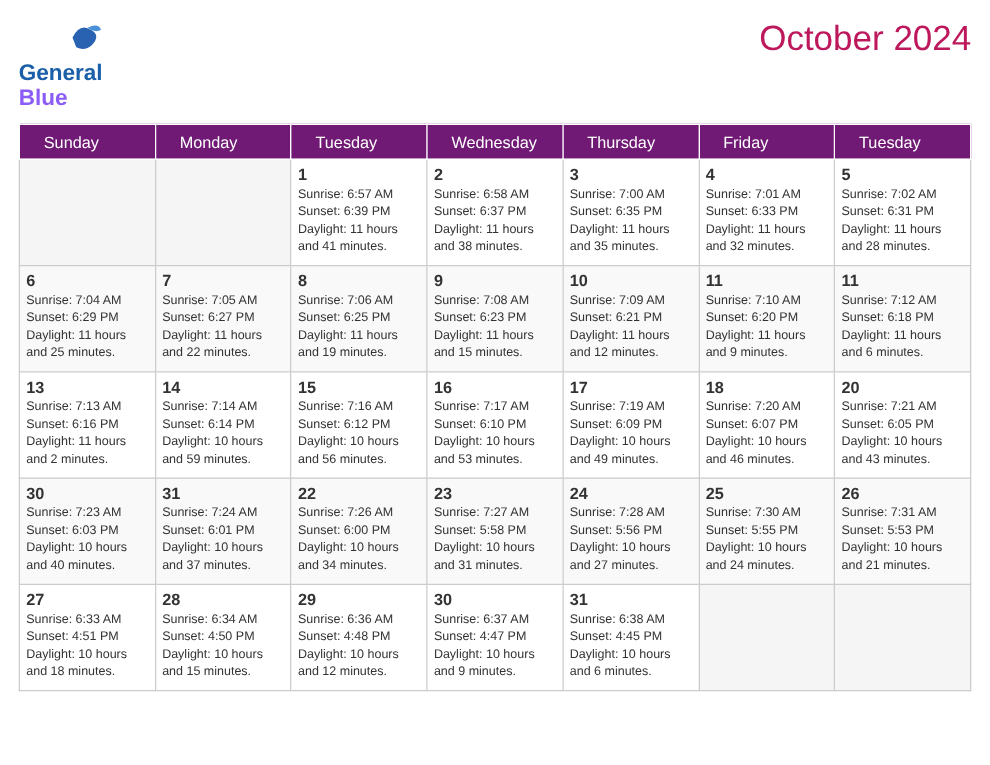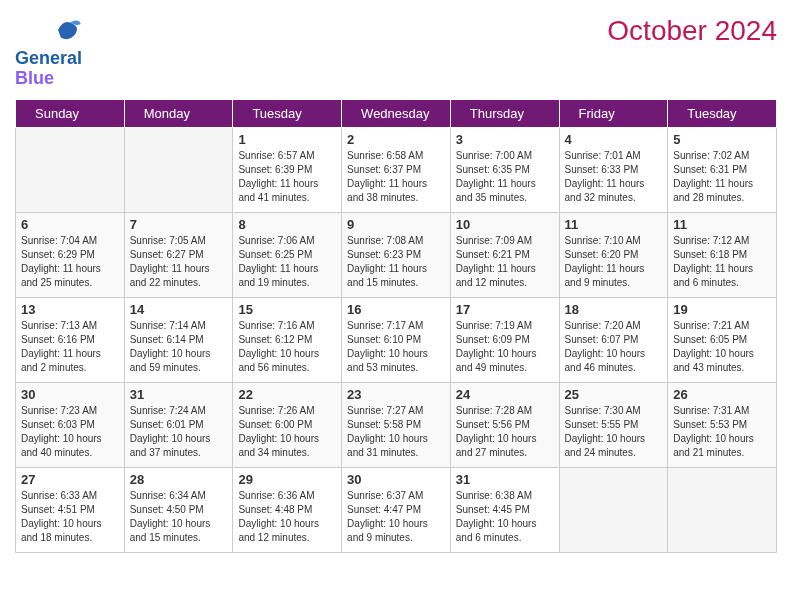--- a/index.html
+++ b/index.html
@@ -197,21 +197,21 @@
         </td>
         <td>
           <span class="day-number">17</span>
 <div class="day-info">Sunrise: 7:19 AM<br>Sunset: 6:09 PM<br>Daylight: 10 hours and 49 minutes.</div>
         </td>
         <td>
           <span class="day-number">18</span>
 <div class="day-info">Sunrise: 7:20 AM<br>Sunset: 6:07 PM<br>Daylight: 10 hours and 46 minutes.</div>
         </td>
         <td>
-          <span class="day-number">19</span>
+          <span class="day-number">20</span>
 <div class="day-info">Sunrise: 7:21 AM<br>Sunset: 6:05 PM<br>Daylight: 10 hours and 43 minutes.</div>
         </td>
       </tr>
       <tr>
         <td>
           <span class="day-number">30</span>
 <div class="day-info">Sunrise: 7:23 AM<br>Sunset: 6:03 PM<br>Daylight: 10 hours and 40 minutes.</div>
         </td>
         <td>
           <span class="day-number">31</span>

